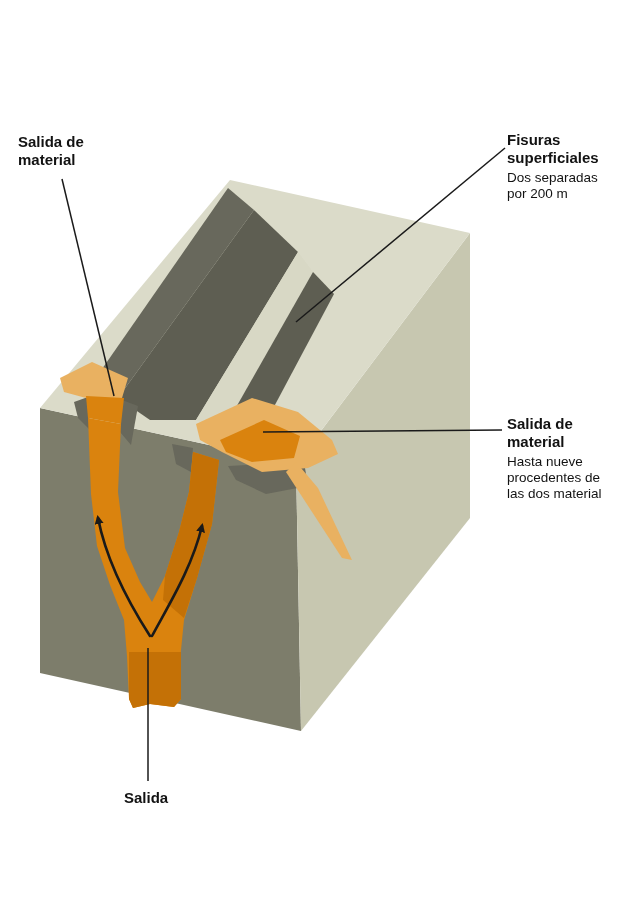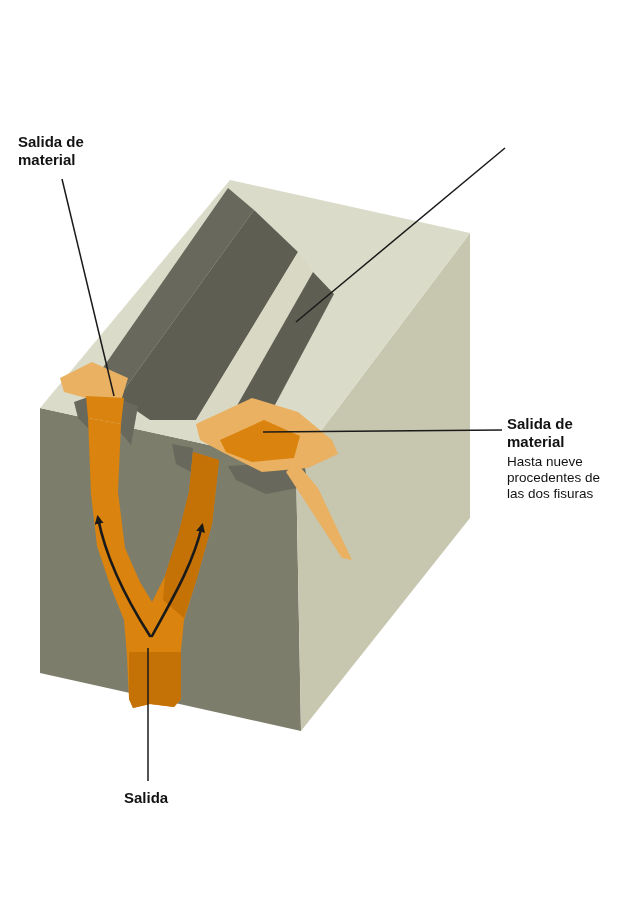--- a/index.html
+++ b/index.html
@@ -97,26 +97,32 @@
       <line class="leader" x1="502" y1="430" x2="263" y2="432"></line>
       <line class="leader" x1="148" y1="781" x2="148" y2="648"></line>
     </g>
   </svg>
 
   <div class="label" style="left:18px; top:133px;">
     <div class="label-title">Salida de
 material</div>
   </div>
 
+  <div class="label" style="left:507px; top:131px;">
+    <div class="label-title">Fisuras
+superficiales</div>
+    <div class="label-sub">Dos separadas
+por 200 m</div>
+  </div>
 
   <div class="label" style="left:507px; top:415px;">
     <div class="label-title">Salida de
 material</div>
     <div class="label-sub">Hasta nueve
 procedentes de
-las dos fisuras</div>
+las dos material</div>
   </div>
 
   <div class="label" style="left:124px; top:789px;">
     <div class="label-title">Salida</div>
   </div>
 
 </div>
 
 </body></html>

